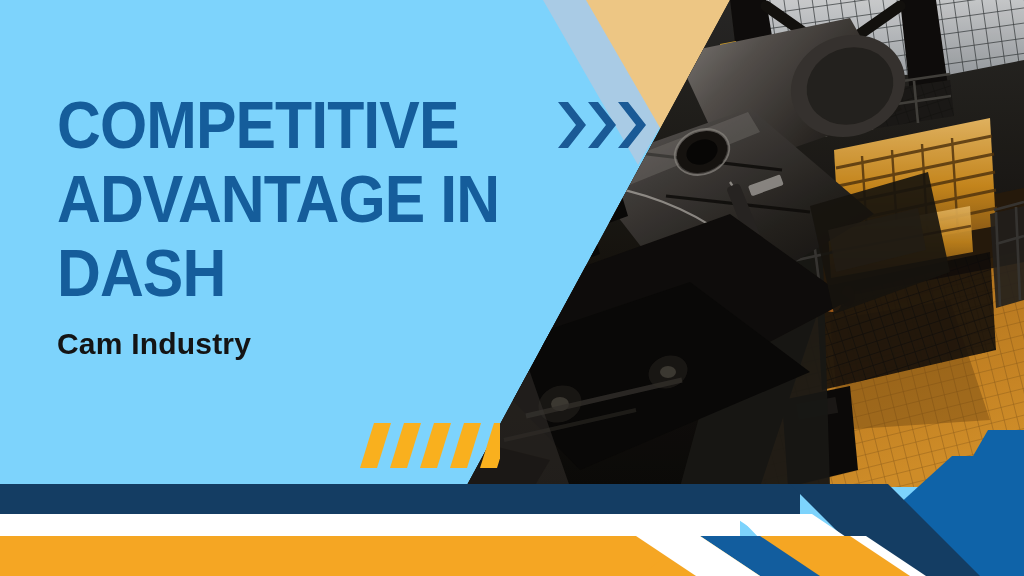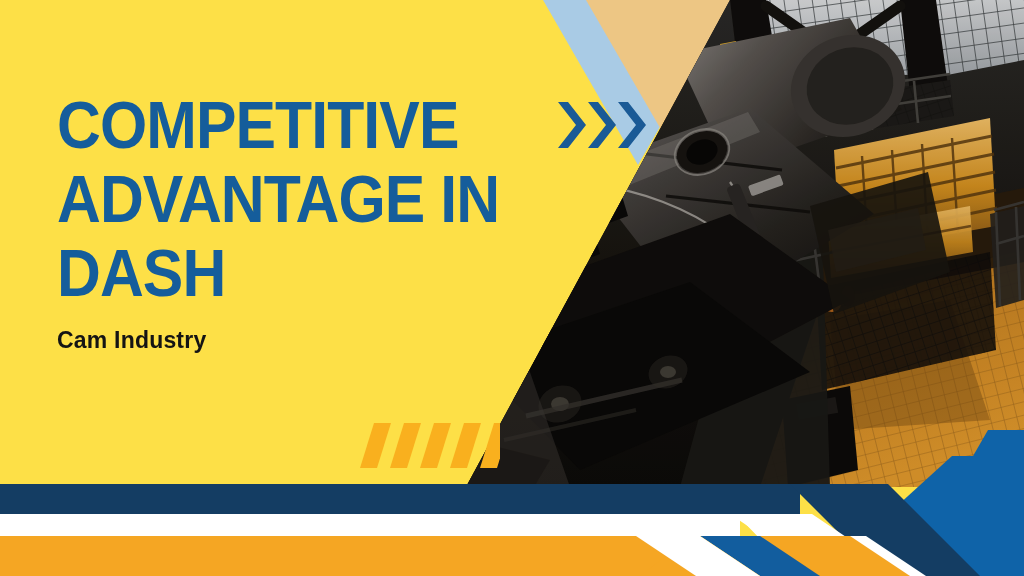--- a/index.html
+++ b/index.html
@@ -5,21 +5,21 @@
   html,body{margin:0;padding:0;}
   body{
     width:1024px;height:576px;
     background:#ffffff;
     font-family:"Liberation Sans", sans-serif;
     overflow:hidden;
   }
   #slide{
     position:relative;
     width:1024px;height:576px;
-    background:#fde047;
+    background:#7dd3fc;
     overflow:hidden;
   }
 
   
   .tri{
     position:absolute;
     width:0;height:0;
     border-left:95px solid transparent;
     border-right:95px solid transparent;
   }
@@ -56,21 +56,21 @@
     color:#155d9b;
     transform:scaleX(.92);
     transform-origin:left center;
     white-space:nowrap;
     margin:0;
   }
   #subtitle{
     position:absolute;left:57px;top:327px;
     font-family:"Liberation Sans", sans-serif;
     font-weight:bold;
-    font-size:23px;
+    font-size:30px;
     color:#141414;
     letter-spacing:.2px;
     margin:0;
     white-space:nowrap;
   }
 
   
   #dashes{
     position:absolute;left:360px;top:423px;
     width:140px;height:52px;

